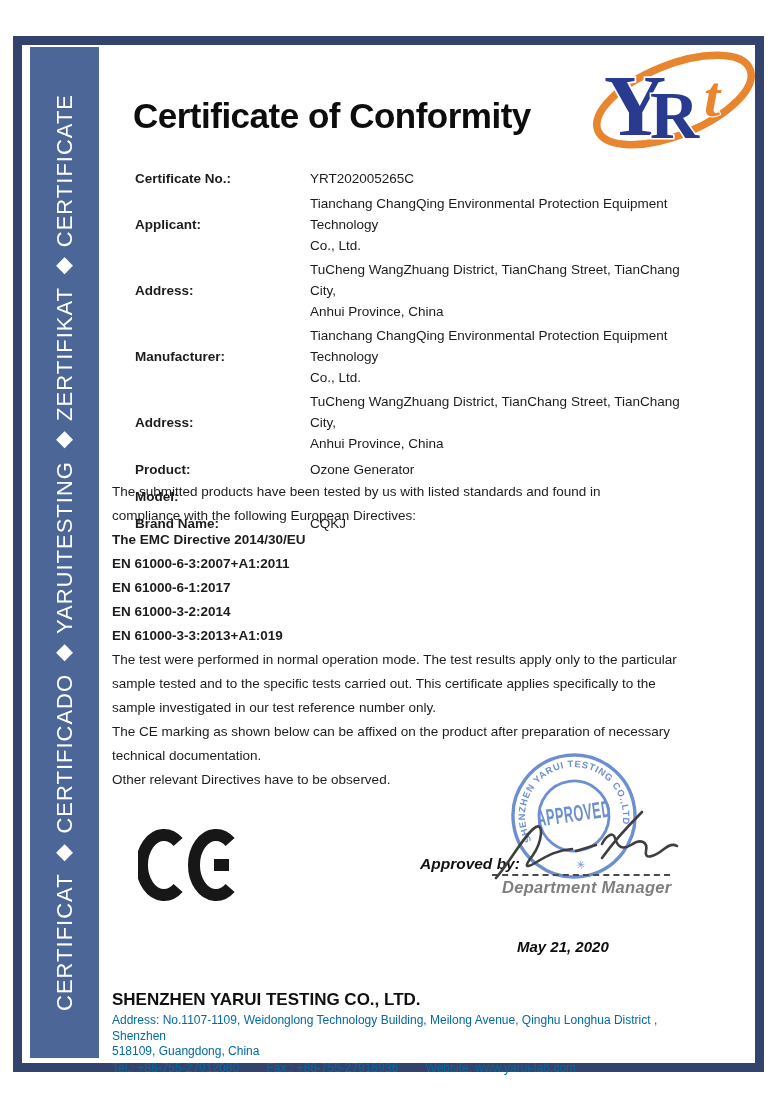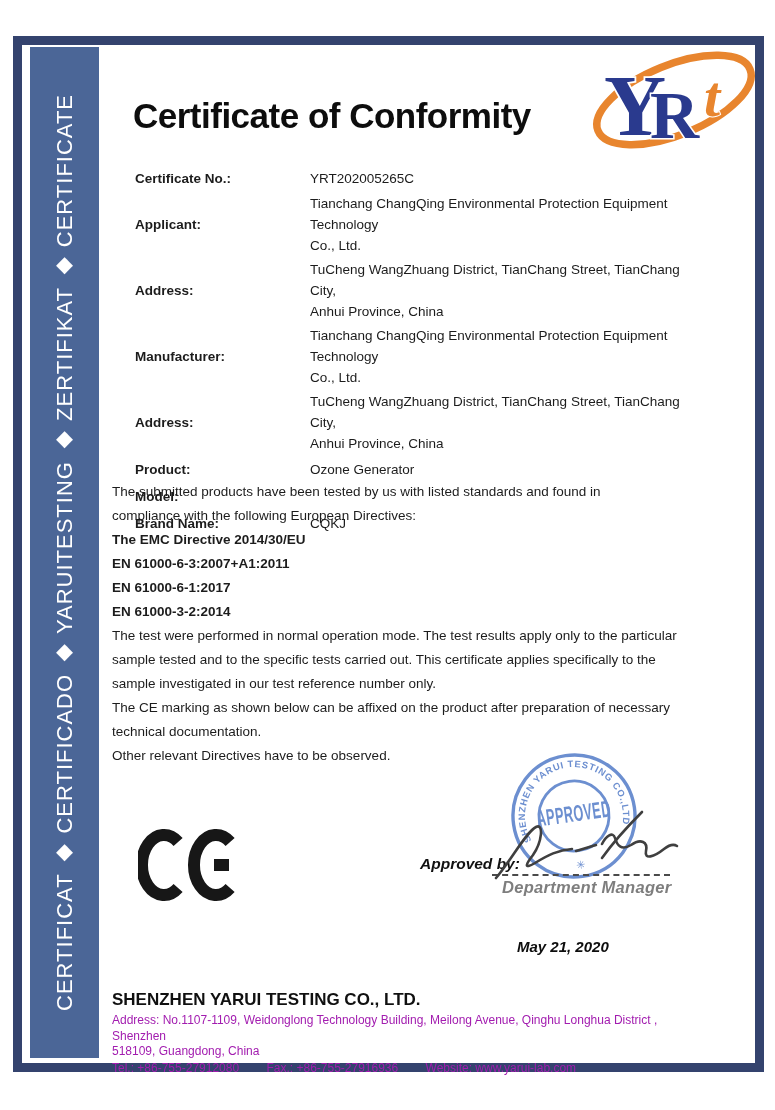--- a/index.html
+++ b/index.html
@@ -53,21 +53,21 @@
     position:absolute;left:502px;top:878px;
     font-size:16.5px;font-weight:bold;font-style:italic;color:#7e7e7e;letter-spacing:0.3px;
   }
   .appr-date{
     position:absolute;left:517px;top:901px;
     font-size:15px;font-weight:bold;font-style:italic;color:#0d0d0d;margin-top:37px;
   }
   
   .footer{position:absolute;left:112px;top:990px;width:580px;}
   .footer-company{font-size:17px;font-weight:bold;margin-bottom:3px;color:#101010;}
-  .footer-small{font-size:12px;line-height:15.5px;color:#a21caf;}
+  .footer-small{font-size:12px;line-height:15.5px;color:#0369a1;}
   .footer-contact span{display:inline-block;margin-right:24px;}
   .footer-contact{margin-top:1px;}
 </style>
 </head>
 <body>
 
 <div class="frame"></div>
 
 <div class="sidebar-bar">
   <span class="sidebar-text">CERTIFICAT ◆ CERTIFICADO ◆ YARUITESTING ◆ ZERTIFIKAT ◆ CERTIFICATE</span>
@@ -134,20 +134,21 @@
   </div>
 </div>
 
 <div class="bodytext">
   <div>The submitted products have been tested by us with listed standards and found in</div>
   <div>compliance with the following European Directives:</div>
   <div class="b">The EMC Directive 2014/30/EU</div>
   <div class="b">EN 61000-6-3:2007+A1:2011</div>
   <div class="b">EN 61000-6-1:2017</div>
   <div class="b">EN 61000-3-2:2014</div>
+  <div class="b">EN 61000-3-3:2013+A1:019</div>
   <div>The test were performed in normal operation mode. The test results apply only to the particular</div>
   <div>sample tested and to the specific tests carried out. This certificate applies specifically to the</div>
   <div>sample investigated in our test reference number only.</div>
   <div>The CE marking as shown below can be affixed on the product after preparation of necessary</div>
   <div>technical documentation.</div>
   <div>Other relevant Directives have to be observed.</div>
 </div>
 
 <svg class="ce" width="104" height="78" viewBox="0 0 104 78">
   <path d="M 40.1 16 A 22 30 0 1 0 40.1 62" fill="none" stroke="#171717" stroke-width="12"></path>

